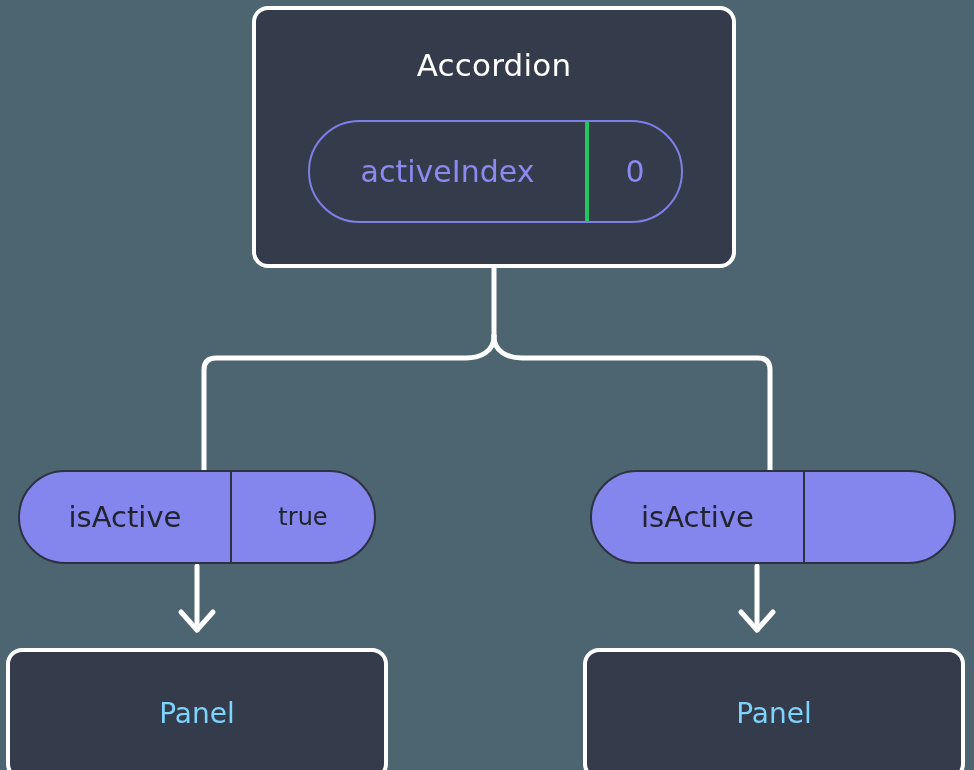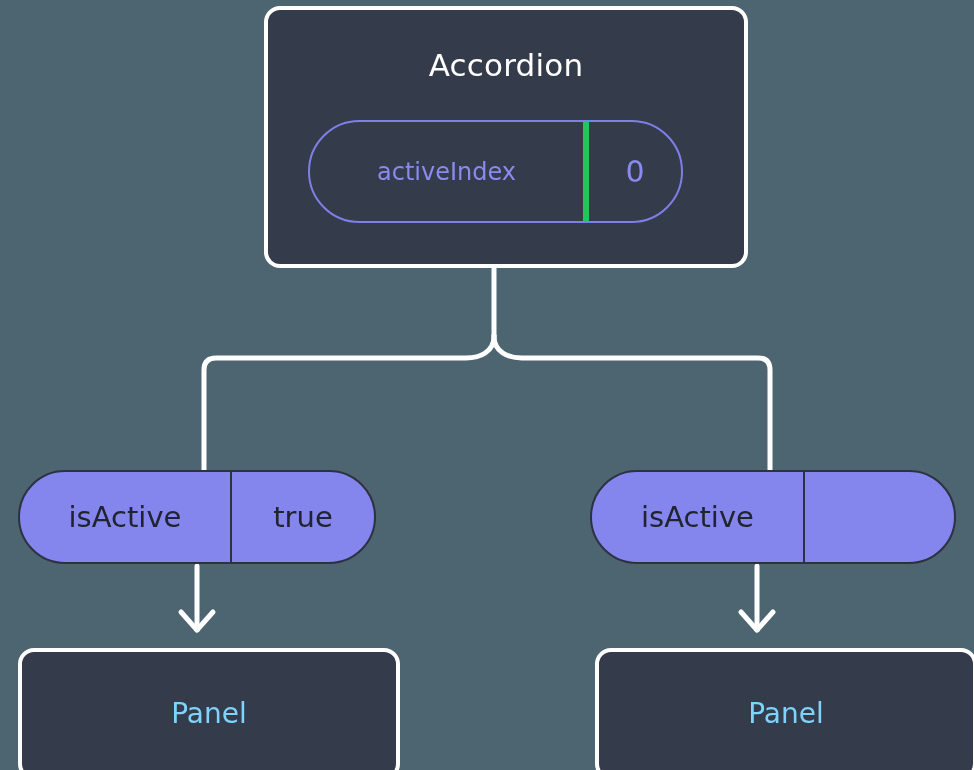--- a/index.html
+++ b/index.html
@@ -34,21 +34,20 @@
   
   .node-box {
     position: absolute;
     box-sizing: border-box;
     background: #343b4a;
     border: 4px solid #ffffff;
     border-radius: 16px;
     display: flex;
     flex-direction: column;
     align-items: center;
-    margin-left: 12px;
   }
   #accordion-node {
     left: 252px;
     top: 6px;
     width: 484px;
     height: 262px;
     justify-content: flex-start;
     padding-top: 40px;
   }
   .node-title {
@@ -107,22 +106,22 @@
     left: 308px;
     top: 120px;
     width: 375px;
     height: 103px;
     border: 2px solid #7f7fe8;
     background: transparent;
   }
   #state-pill .pill-key {
     width: 279px;
     color: #8a8af0;
-    font-size: 24px;
-    border-right: 6px solid #22c55e;
+    font-size: 30px;
+    border-right: 4px solid #22c55e;
   }
   #state-pill .pill-val {
     flex: 1;
     color: #8a8af0;
     font-size: 30px;
   }
 
   
   .prop-pill {
     background: #8585ee;
@@ -130,21 +129,21 @@
     top: 470px;
     height: 94px;
   }
   .prop-pill .pill-key {
     color: #20242f;
     font-size: 29px;
     border-right: 2px solid #2c3242;
   }
   .prop-pill .pill-val {
     color: #20242f;
-    font-size: 29px;
+    font-size: 24px;
   }
   #prop-pill-left {
     left: 18px;
     width: 358px;
   }
   #prop-pill-left .pill-key { width: 212px; }
   #prop-pill-left .pill-val { flex: 1; }
 
   #prop-pill-right {
     left: 590px;

